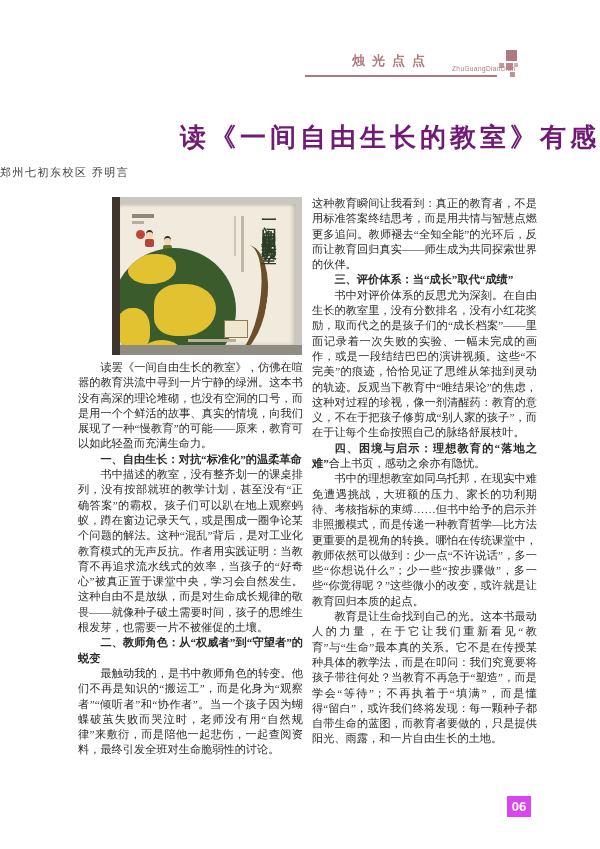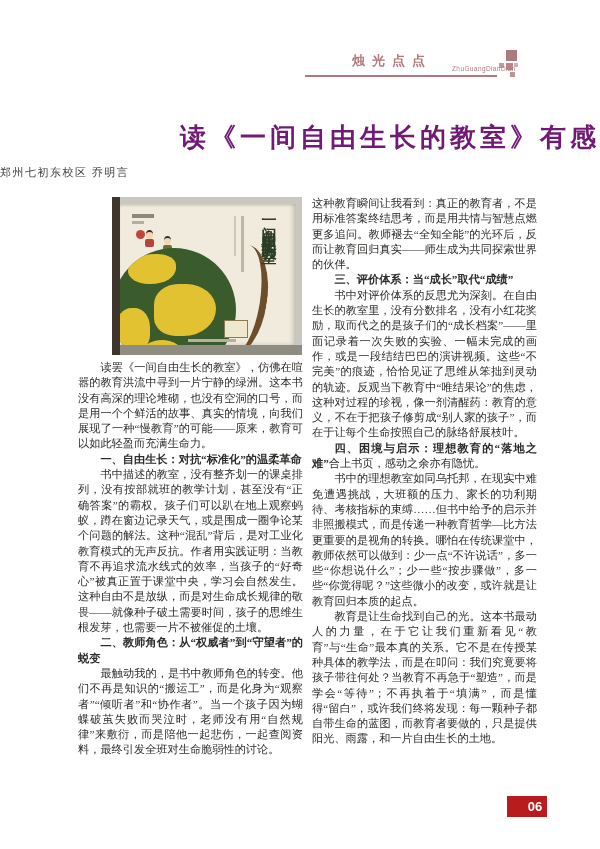--- a/index.html
+++ b/index.html
@@ -52,23 +52,23 @@
   .tag{position:absolute;left:104px;top:116px;width:22px;height:16px;background:#efe8cf;border:1px solid #8c7a52;}
   .author-bar{position:absolute;left:12px;top:10px;width:22px;height:4px;background:#8c887a;}
   .author-bar2{position:absolute;left:12px;top:17px;width:12px;height:3px;background:#b3ae9e;}
   .v-sub{position:absolute;right:52px;top:12px;width:3px;height:56px;background:#bcb7a6;}
   .v-sub2{position:absolute;right:60px;top:12px;width:2px;height:40px;background:#ccc7b6;}
   .v-title{position:absolute;right:20px;top:8px;writing-mode:vertical-rl;font-size:15px;font-weight:bold;
            color:#2c3d26;letter-spacing:3px;line-height:1;}
   .pub-line{position:absolute;left:68px;bottom:3px;width:48px;height:3px;background:#b5b0a0;}
 
   
-  .page-num{position:absolute;left:507px;top:796px;width:24px;height:21px;background:#b91c1c;
+  .page-num{position:absolute;left:507px;top:796px;width:24px;height:21px;background:#d946ef;
             color:#ffffff;font-family:"Liberation Sans",sans-serif;font-size:13px;font-weight:bold;
-            display:flex;align-items:center;justify-content:center;padding-left:16px;}
+            display:flex;align-items:center;justify-content:center;}
 </style>
 </head>
 <body>
 
 <div class="page">
 
   <div>
     <div class="mast-line"></div>
     <div class="mast-text">烛光点点</div>
     <div class="mast-pinyin">ZhuGuangDianDian</div>

